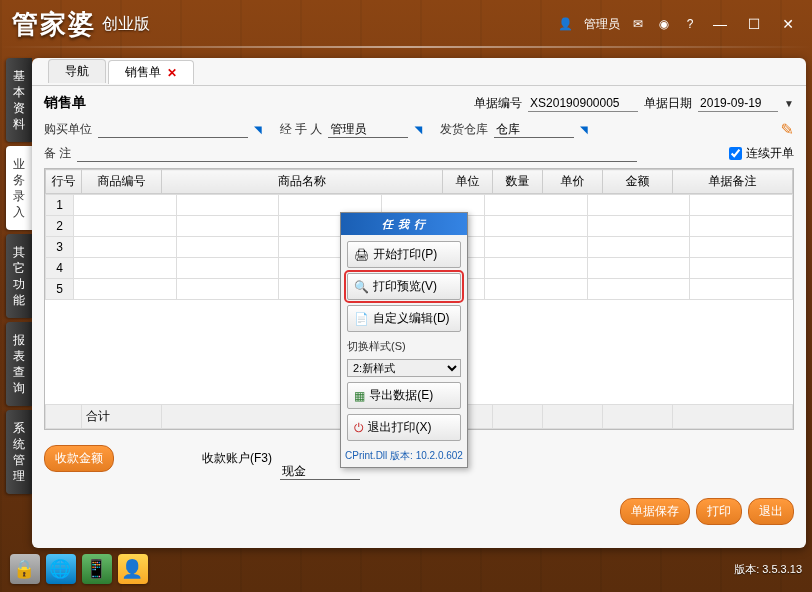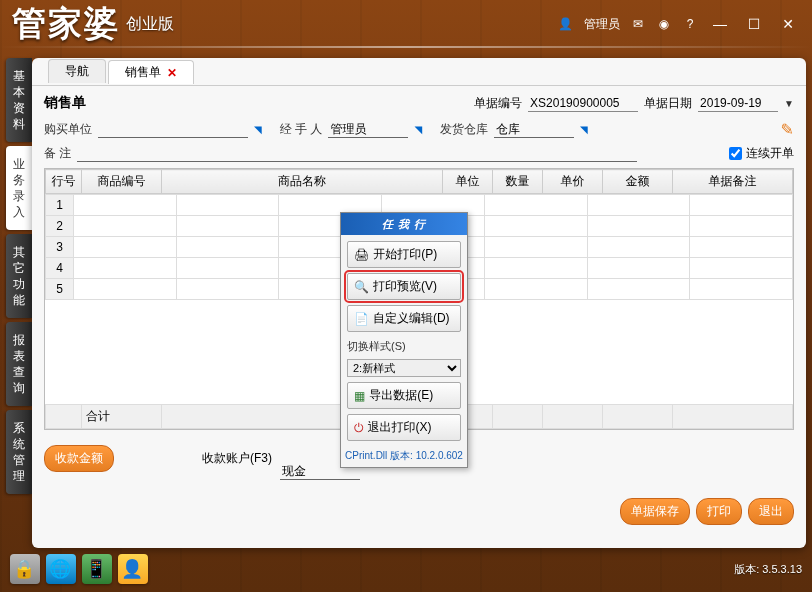--- a/index.html
+++ b/index.html
@@ -1,21 +1,21 @@
 <!DOCTYPE html>
 <html><head>
 <meta charset="utf-8">
 <style>
 * { margin: 0; padding: 0; box-sizing: border-box; }
 body { font-family: "Microsoft YaHei", SimSun, sans-serif; font-size: 12px; background: #3a2614; overflow: hidden; }
 .app { width: 812px; height: 592px; position: relative; background: linear-gradient(180deg, #8b4513 0%, #6b3410 50%, #5a2d0c 100%); }
 .app::before { content: ""; position: absolute; inset: 0; background: repeating-linear-gradient(90deg, rgba(0,0,0,0.05) 0px, rgba(0,0,0,0.05) 2px, transparent 2px, transparent 60px); pointer-events: none; }
 
 .titlebar { height: 48px; display: flex; align-items: center; padding: 0 12px; position: relative; }
-.logo-text { font-size: 34px; font-weight: bold; color: #fff; text-shadow: 0 2px 3px rgba(0,0,0,0.6); font-family: KaiTi, STKaiti, serif; letter-spacing: 2px; }
+.logo-text { font-size: 26px; font-weight: bold; color: #fff; text-shadow: 0 2px 3px rgba(0,0,0,0.6); font-family: KaiTi, STKaiti, serif; letter-spacing: 2px; }
 .logo-sub { font-size: 16px; color: #fff; margin-left: 6px; text-shadow: 0 1px 2px rgba(0,0,0,0.6); }
 .titlebar-right { margin-left: auto; display: flex; align-items: center; gap: 10px; color: #fff; font-size: 12px; }
 .tb-icon { width: 16px; height: 16px; display: inline-flex; align-items: center; justify-content: center; cursor: pointer; color: #fff; }
 .win-btn { width: 24px; height: 16px; display: inline-flex; align-items: center; justify-content: center; cursor: pointer; color: #fff; font-size: 14px; }
 .divider-line { position: absolute; left: 0; right: 0; bottom: 0; height: 2px; background: linear-gradient(90deg, transparent, #fff8, transparent); }
 
 .body-area { position: absolute; top: 58px; left: 6px; right: 6px; bottom: 44px; }
 .side-tabs { position: absolute; left: 0; top: 0; width: 28px; }
 .side-tab { width: 26px; background: linear-gradient(90deg, #4a4a4a, #2a2a2a); color: #fff; padding: 10px 6px; margin-bottom: 4px; border-radius: 4px 0 0 4px; text-align: center; font-size: 12px; line-height: 16px; cursor: pointer; box-shadow: -1px 1px 3px rgba(0,0,0,0.4); }
 .side-tab.active { background: #fff; color: #333; }

